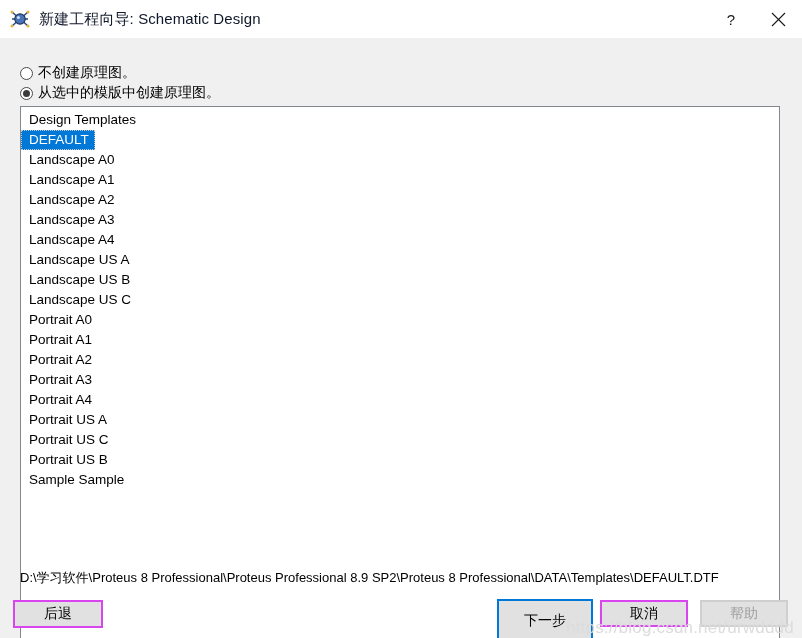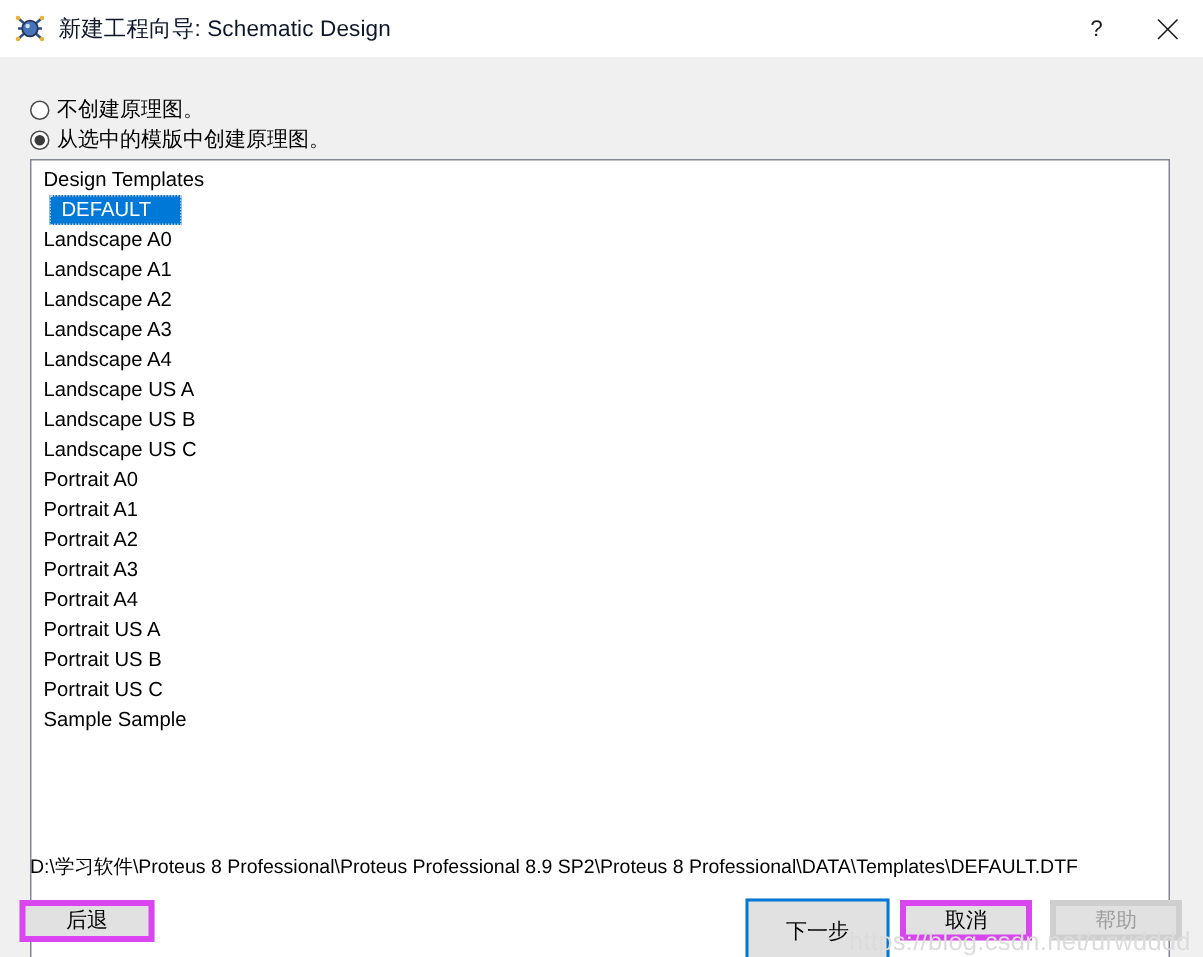--- a/index.html
+++ b/index.html
@@ -123,22 +123,22 @@
     white-space: nowrap;
     box-sizing: border-box;
     color: #000;
   }
   .list-item.first { margin-top: 3px; }
   .list-item.selected {
     background: #0078d7;
     color: #ffffff;
     display: inline-block;
     padding-left: 8px;
-    padding-right: 20px;
-    margin-left: 12px;
+    padding-right: 6px;
+    margin-left: 0;
     outline: 1px dotted #c8c8c8;
     outline-offset: -1px;
   }
   .selrow { height: 20px; }
 
   
   .pathline {
     position: absolute;
     left: 20px;
     top: 532px;
@@ -146,21 +146,21 @@
     line-height: 16px;
     color: #000;
     white-space: nowrap;
   }
 
   
   .btn {
     position: absolute;
     box-sizing: border-box;
     background: #e1e1e1;
-    border: 4px solid #d946ef;
+    border: 2px solid #d946ef;
     font-family: "Liberation Sans", "DejaVu Sans", sans-serif;
     font-size: 14px;
     color: #000;
     display: flex;
     align-items: center;
     justify-content: center;
     cursor: default;
     user-select: none;
   }
   .btn.back   { left: 13px;  top: 562px; width: 90px;  height: 28px; }
@@ -236,22 +236,22 @@
     <div class="list-item">Landscape A4</div>
     <div class="list-item">Landscape US A</div>
     <div class="list-item">Landscape US B</div>
     <div class="list-item">Landscape US C</div>
     <div class="list-item">Portrait A0</div>
     <div class="list-item">Portrait A1</div>
     <div class="list-item">Portrait A2</div>
     <div class="list-item">Portrait A3</div>
     <div class="list-item">Portrait A4</div>
     <div class="list-item">Portrait US A</div>
+    <div class="list-item">Portrait US C</div>
     <div class="list-item">Portrait US B</div>
-    <div class="list-item">Portrait US C</div>
     <div class="list-item">Sample Sample</div>
   </div>
 
   <div class="pathline">D:\学习软件\Proteus 8 Professional\Proteus Professional 8.9 SP2\Proteus 8 Professional\DATA\Templates\DEFAULT.DTF</div>
 
   <div class="btn back">后退</div>
   <div class="btn next">下一步</div>
   <div class="btn cancel">取消</div>
   <div class="btn help">帮助</div>
 

